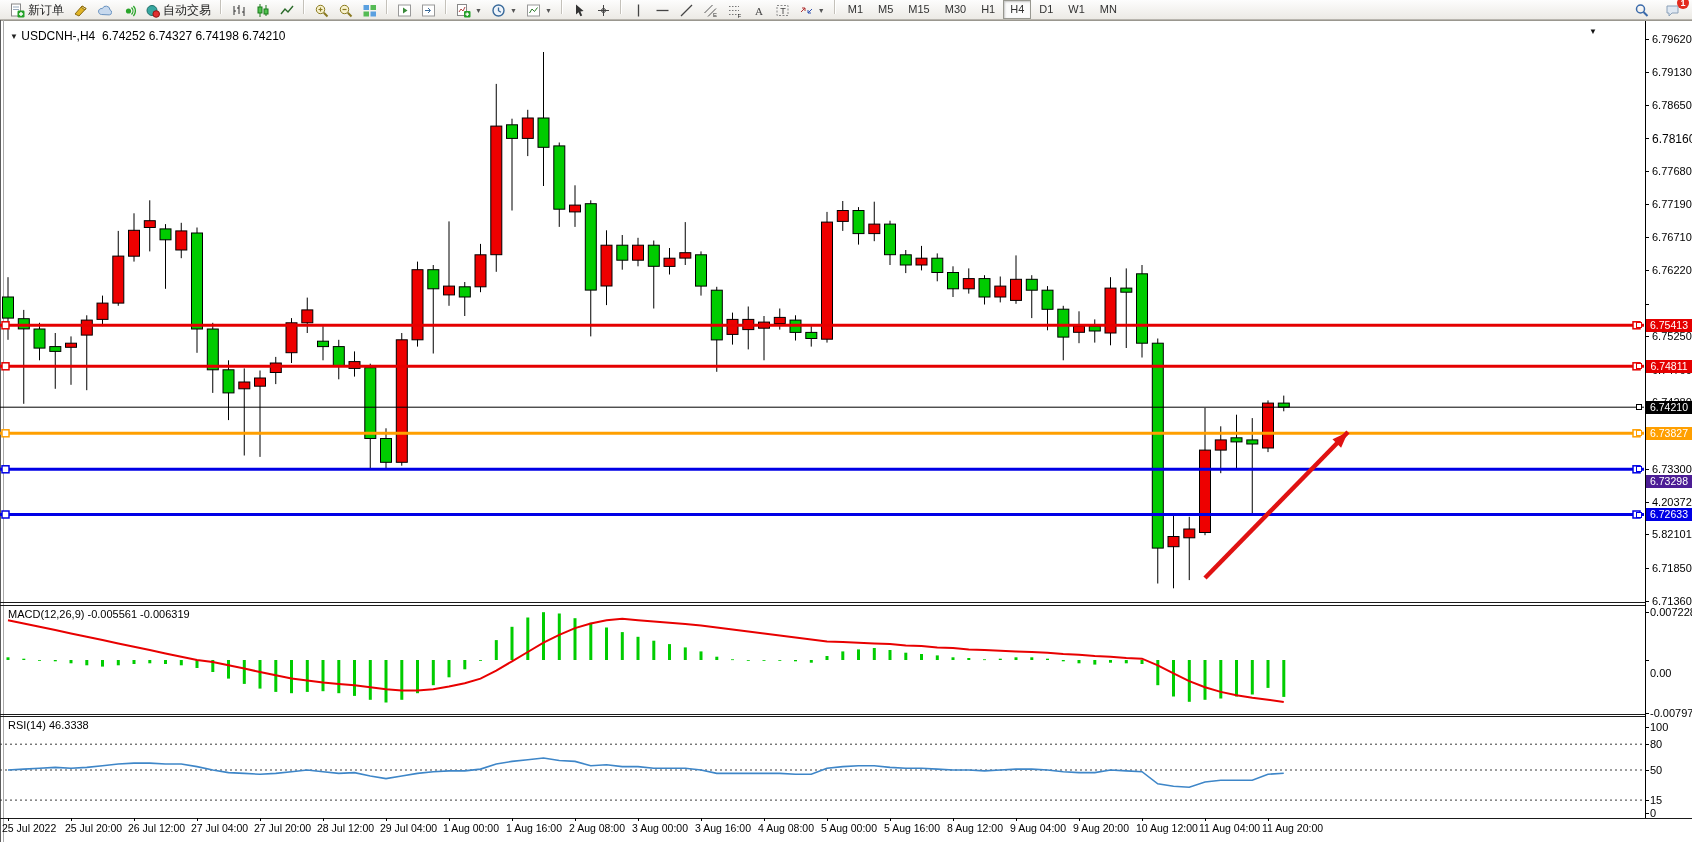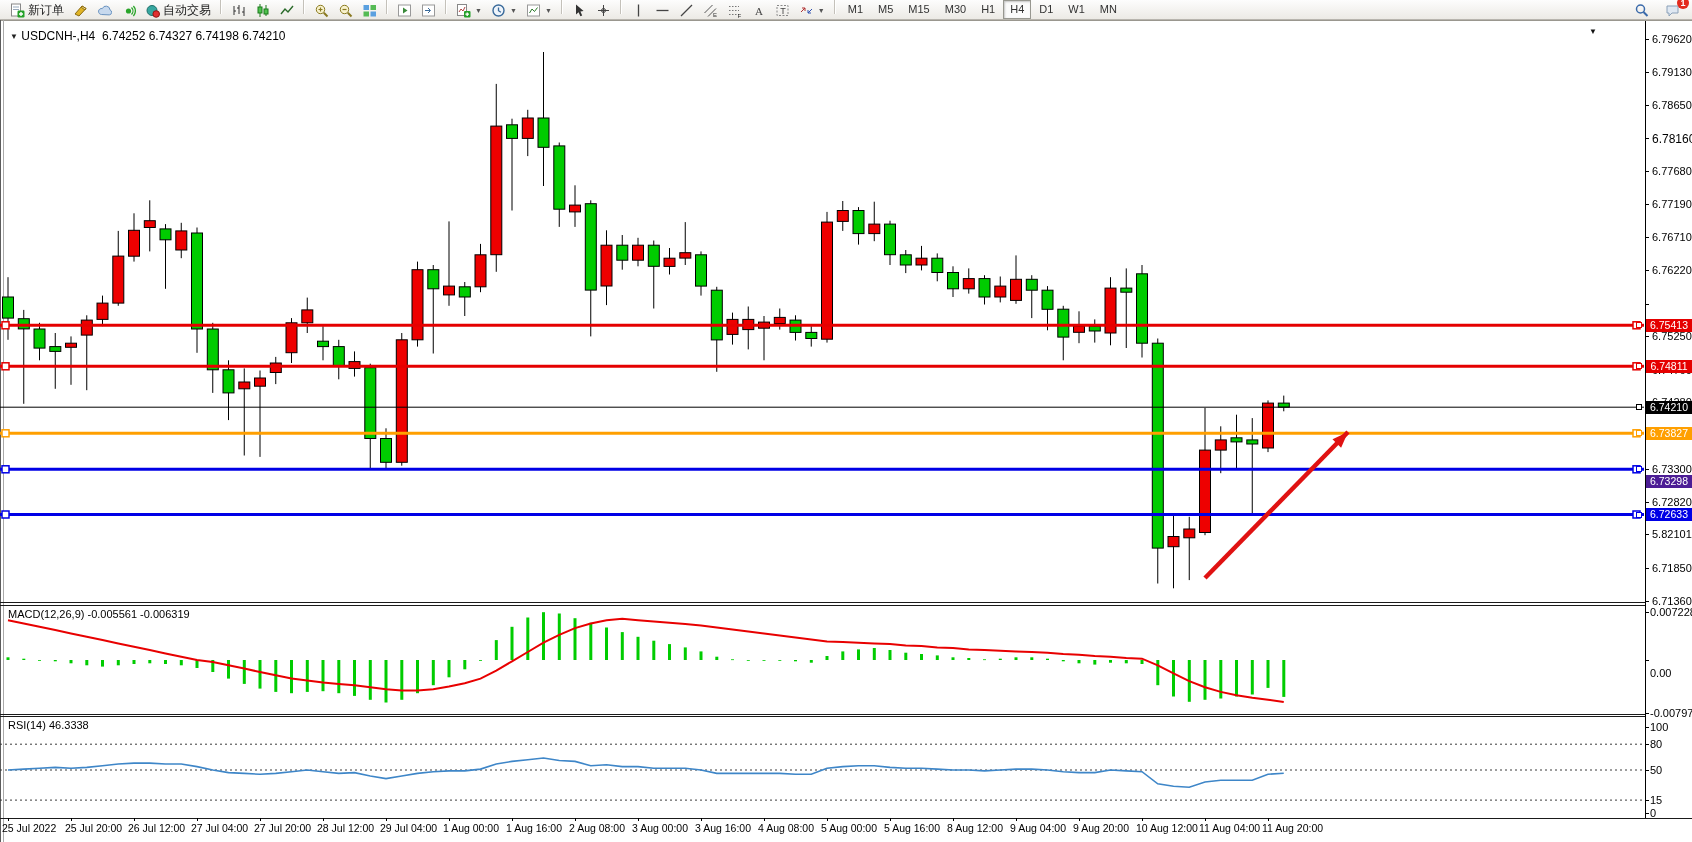--- a/index.html
+++ b/index.html
@@ -557,21 +557,21 @@
       <div style="position:absolute;left:1652px;top:330px;font-size:11px;color:#000;">6.75250</div>
       <div style="position:absolute;left:1645px;top:370px;width:4px;height:1px;background:#000;"></div>
       <div style="position:absolute;left:1652px;top:364px;font-size:11px;color:#000;">6.74760</div>
       <div style="position:absolute;left:1645px;top:402px;width:4px;height:1px;background:#000;"></div>
       <div style="position:absolute;left:1652px;top:396px;font-size:11px;color:#000;">6.74280</div>
       <div style="position:absolute;left:1645px;top:436px;width:4px;height:1px;background:#000;"></div>
       <div style="position:absolute;left:1652px;top:430px;font-size:11px;color:#000;">6.73790</div>
       <div style="position:absolute;left:1645px;top:469px;width:4px;height:1px;background:#000;"></div>
       <div style="position:absolute;left:1652px;top:463px;font-size:11px;color:#000;">6.73300</div>
       <div style="position:absolute;left:1645px;top:502px;width:4px;height:1px;background:#000;"></div>
-      <div style="position:absolute;left:1652px;top:496px;font-size:11px;color:#000;">6.72820</div>
+      <div style="position:absolute;left:1652px;top:496px;font-size:11px;color:#000;">4.20372</div>
       <div style="position:absolute;left:1645px;top:534px;width:4px;height:1px;background:#000;"></div>
       <div style="position:absolute;left:1652px;top:528px;font-size:11px;color:#000;">5.82101</div>
       <div style="position:absolute;left:1645px;top:568px;width:4px;height:1px;background:#000;"></div>
       <div style="position:absolute;left:1652px;top:562px;font-size:11px;color:#000;">6.71850</div>
       <div style="position:absolute;left:1645px;top:601px;width:4px;height:1px;background:#000;"></div>
       <div style="position:absolute;left:1652px;top:595px;font-size:11px;color:#000;">6.71360</div>
       <div style="position:absolute;left:1645px;top:612px;width:4px;height:1px;background:#000;"></div>
       <div style="position:absolute;left:1650px;top:606px;font-size:11px;color:#000;">0.007228</div>
       <div style="position:absolute;left:1645px;top:660px;width:4px;height:1px;background:#000;"></div>
       <div style="position:absolute;left:1650px;top:654px;font-size:11px;color:#000;margin-top:13px;">0.00</div>

